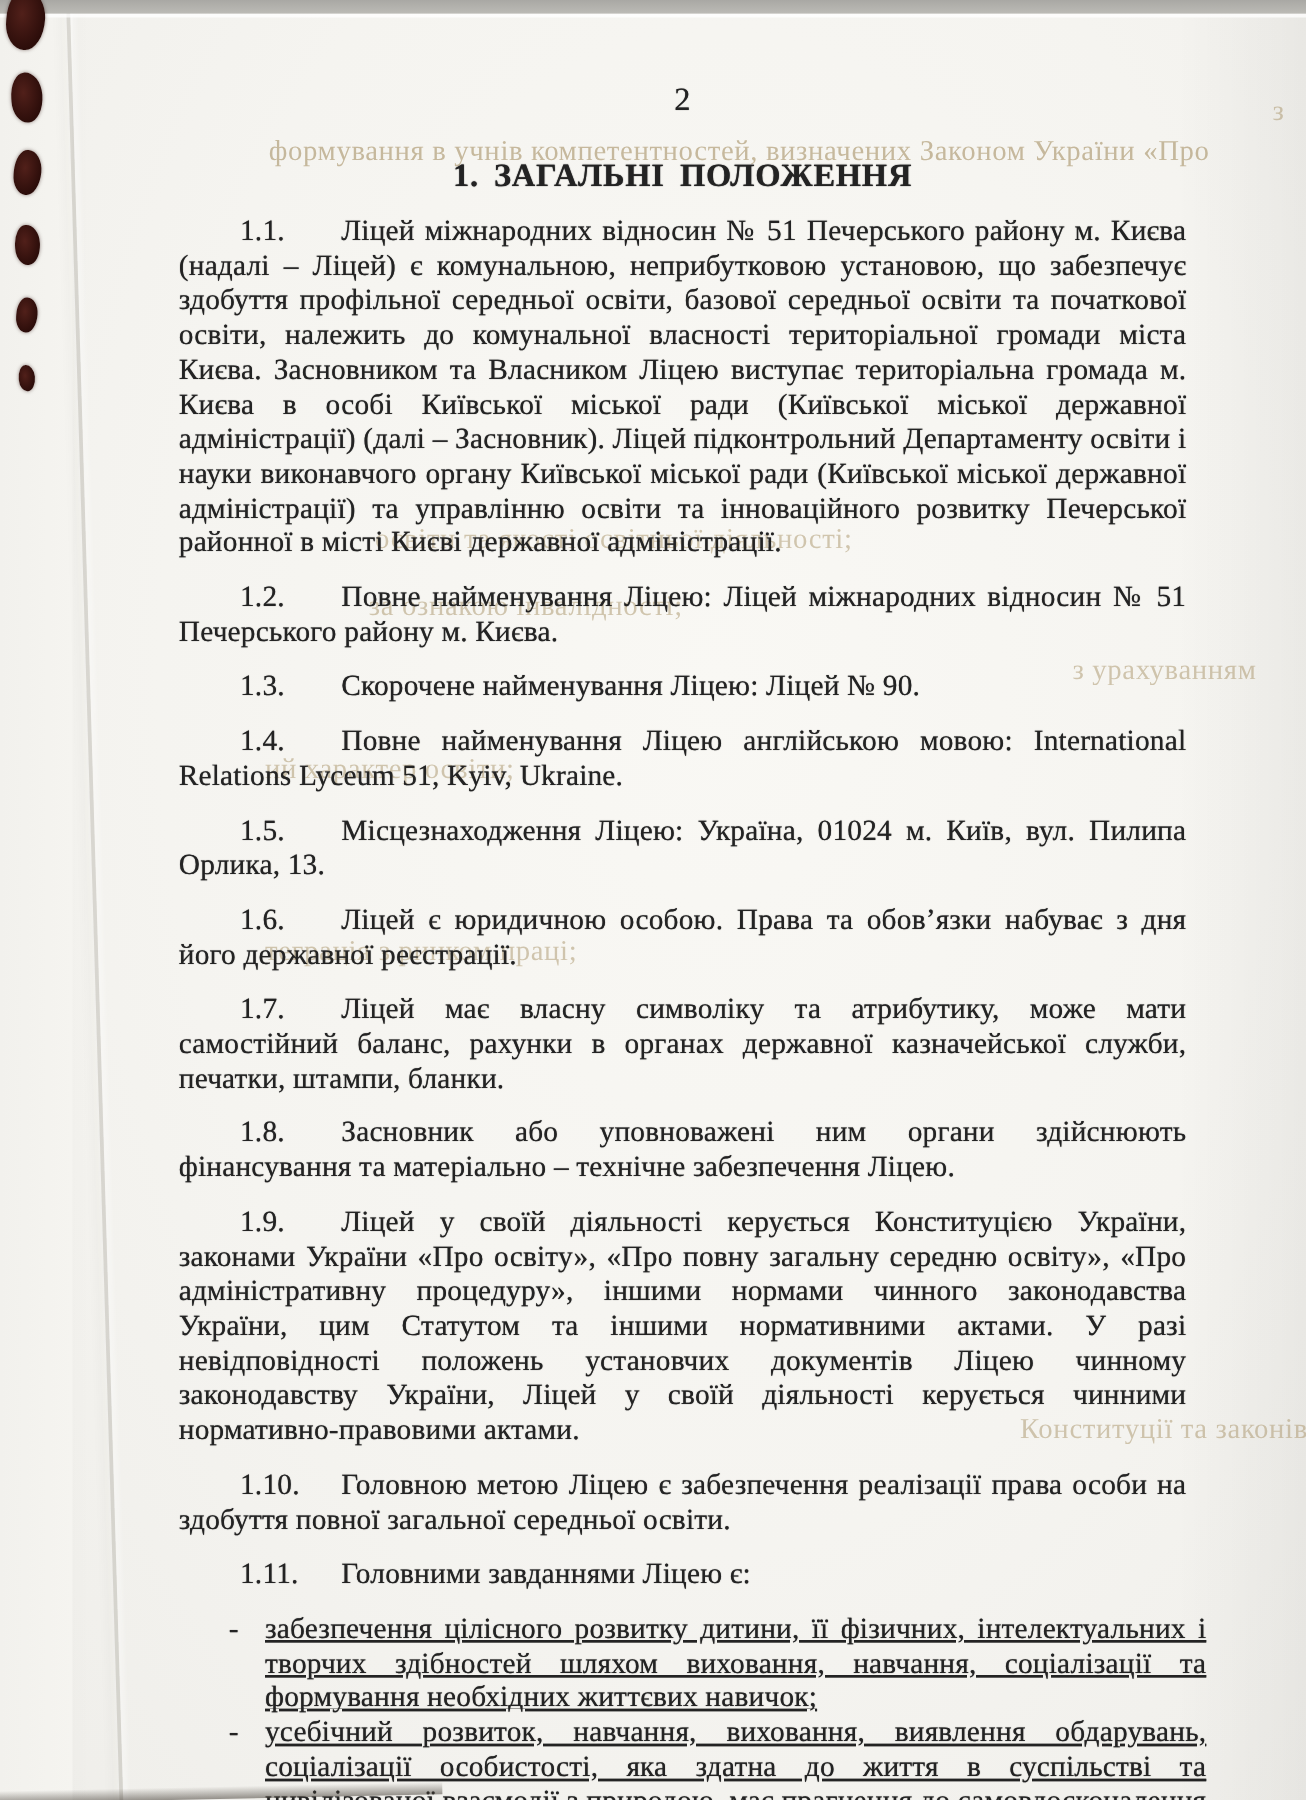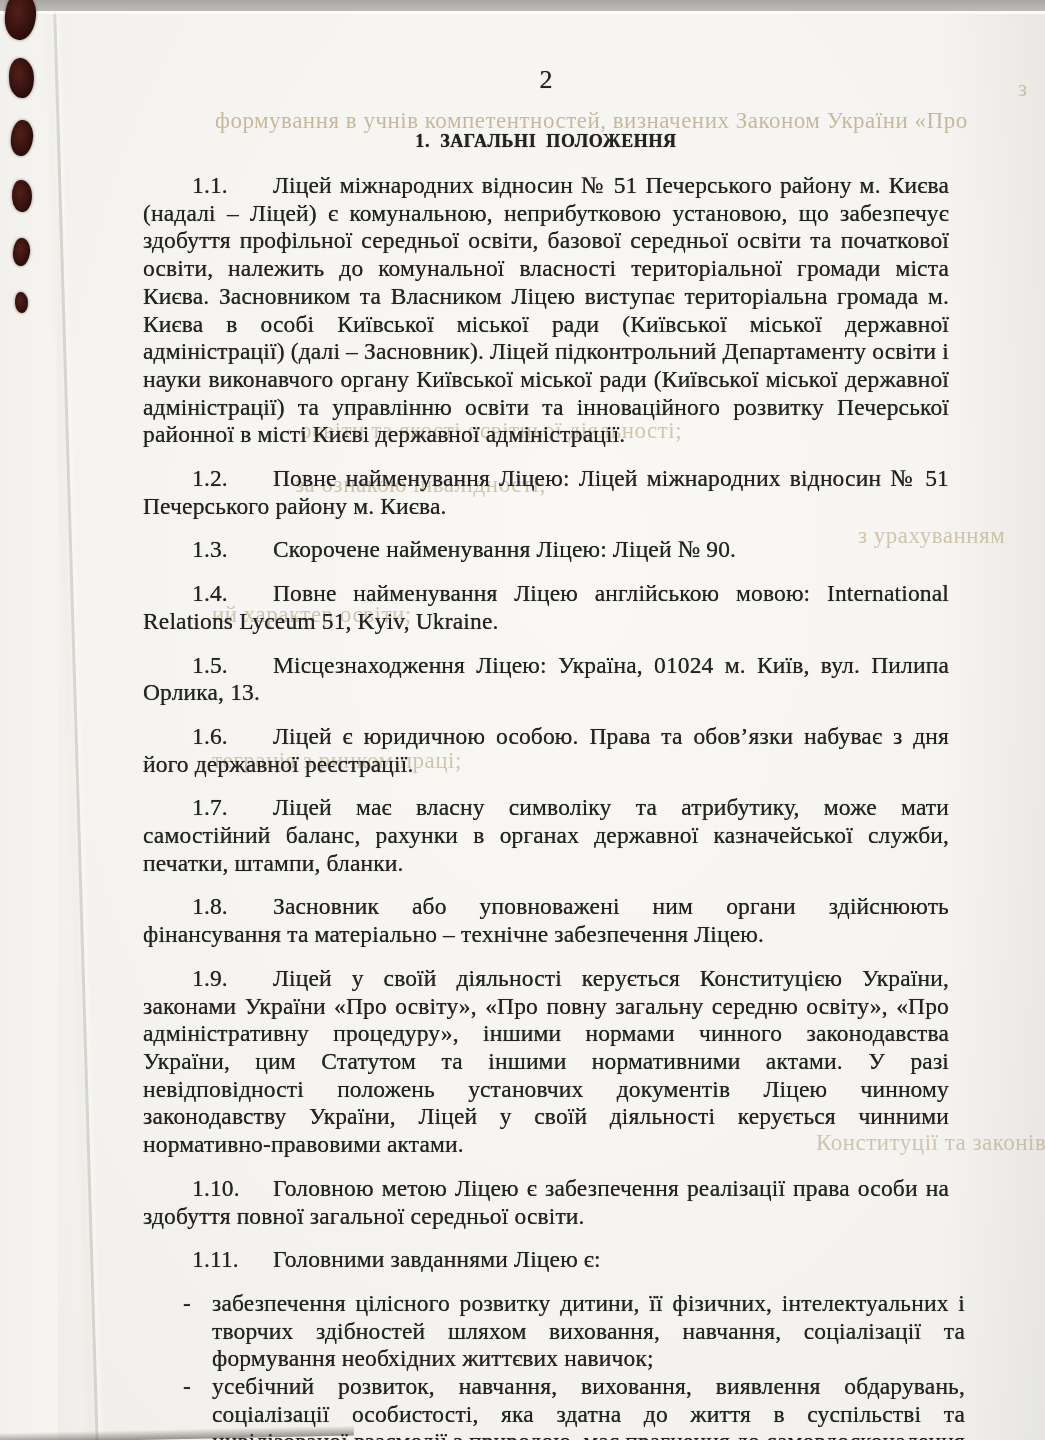--- a/index.html
+++ b/index.html
@@ -69,30 +69,30 @@
     text-align: justify;
     letter-spacing: 0.15px;
     text-shadow: 0 0 0.7px rgba(30,30,30,0.8);
   }
   .pagenum {
     text-align: center; font-size: 26px; line-height: 28px;
     text-indent: 0;
   }
   .heading {
     margin: 32px 0 0 0; text-align: center;
-    font-size: 18px; line-height: 30px; font-weight: bold;
+    font-size: 26px; line-height: 30px; font-weight: bold;
     word-spacing: 5px; letter-spacing: 0.6px;
     text-shadow: 0 0 0.9px rgba(20,20,20,0.9);
   }
   .docbody { margin-top: 4px; }
   .para { margin: 16px; text-indent: 49px; }
   .pnum { display: inline-block; min-width: 81px; text-indent: 0; }
   .bullet { display: flex; margin: 0; padding-left: 56px; }
   .bdash { flex: none; width: 29px; }
-  .btext { flex: 1; text-align: justify; }
+  .btext { flex: 1; text-align: justify; text-decoration: underline; }
 </style>
 </head>
 <body>
 
 <div class="scan">
 
   <div class="top-strip"></div>
   <div class="top-strip-highlight"></div>
   <div class="under-page"></div>
   <div class="fold-line"></div>

